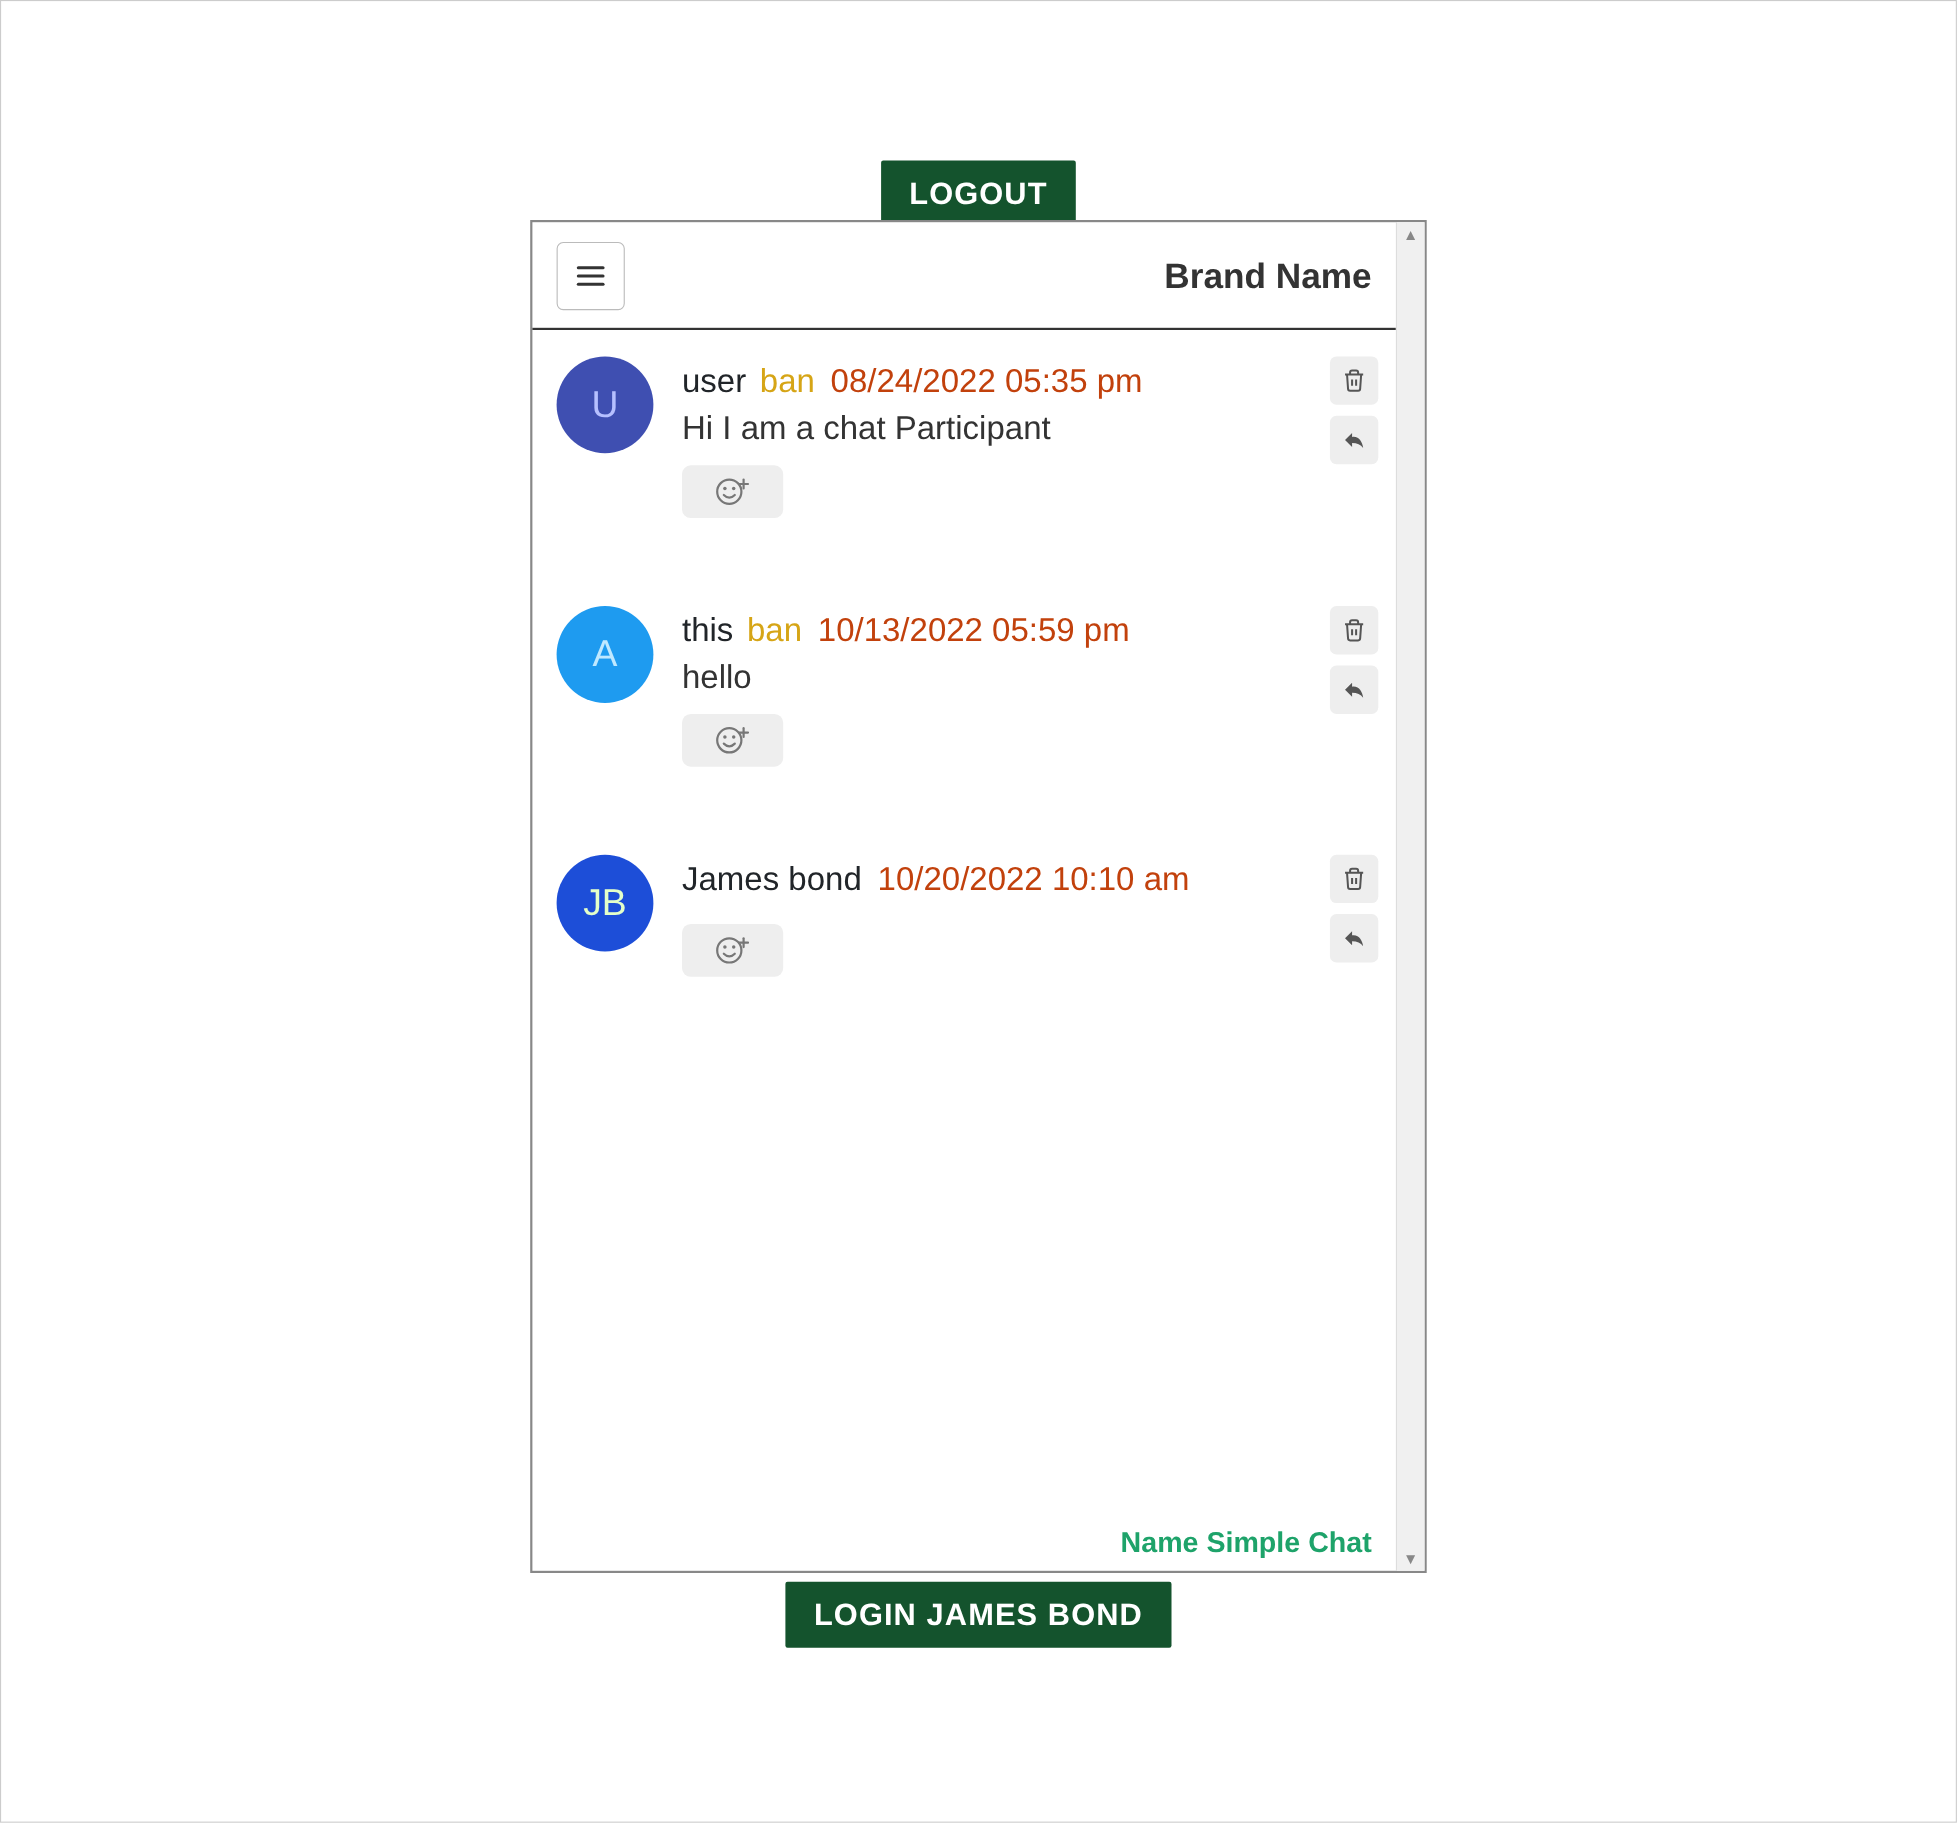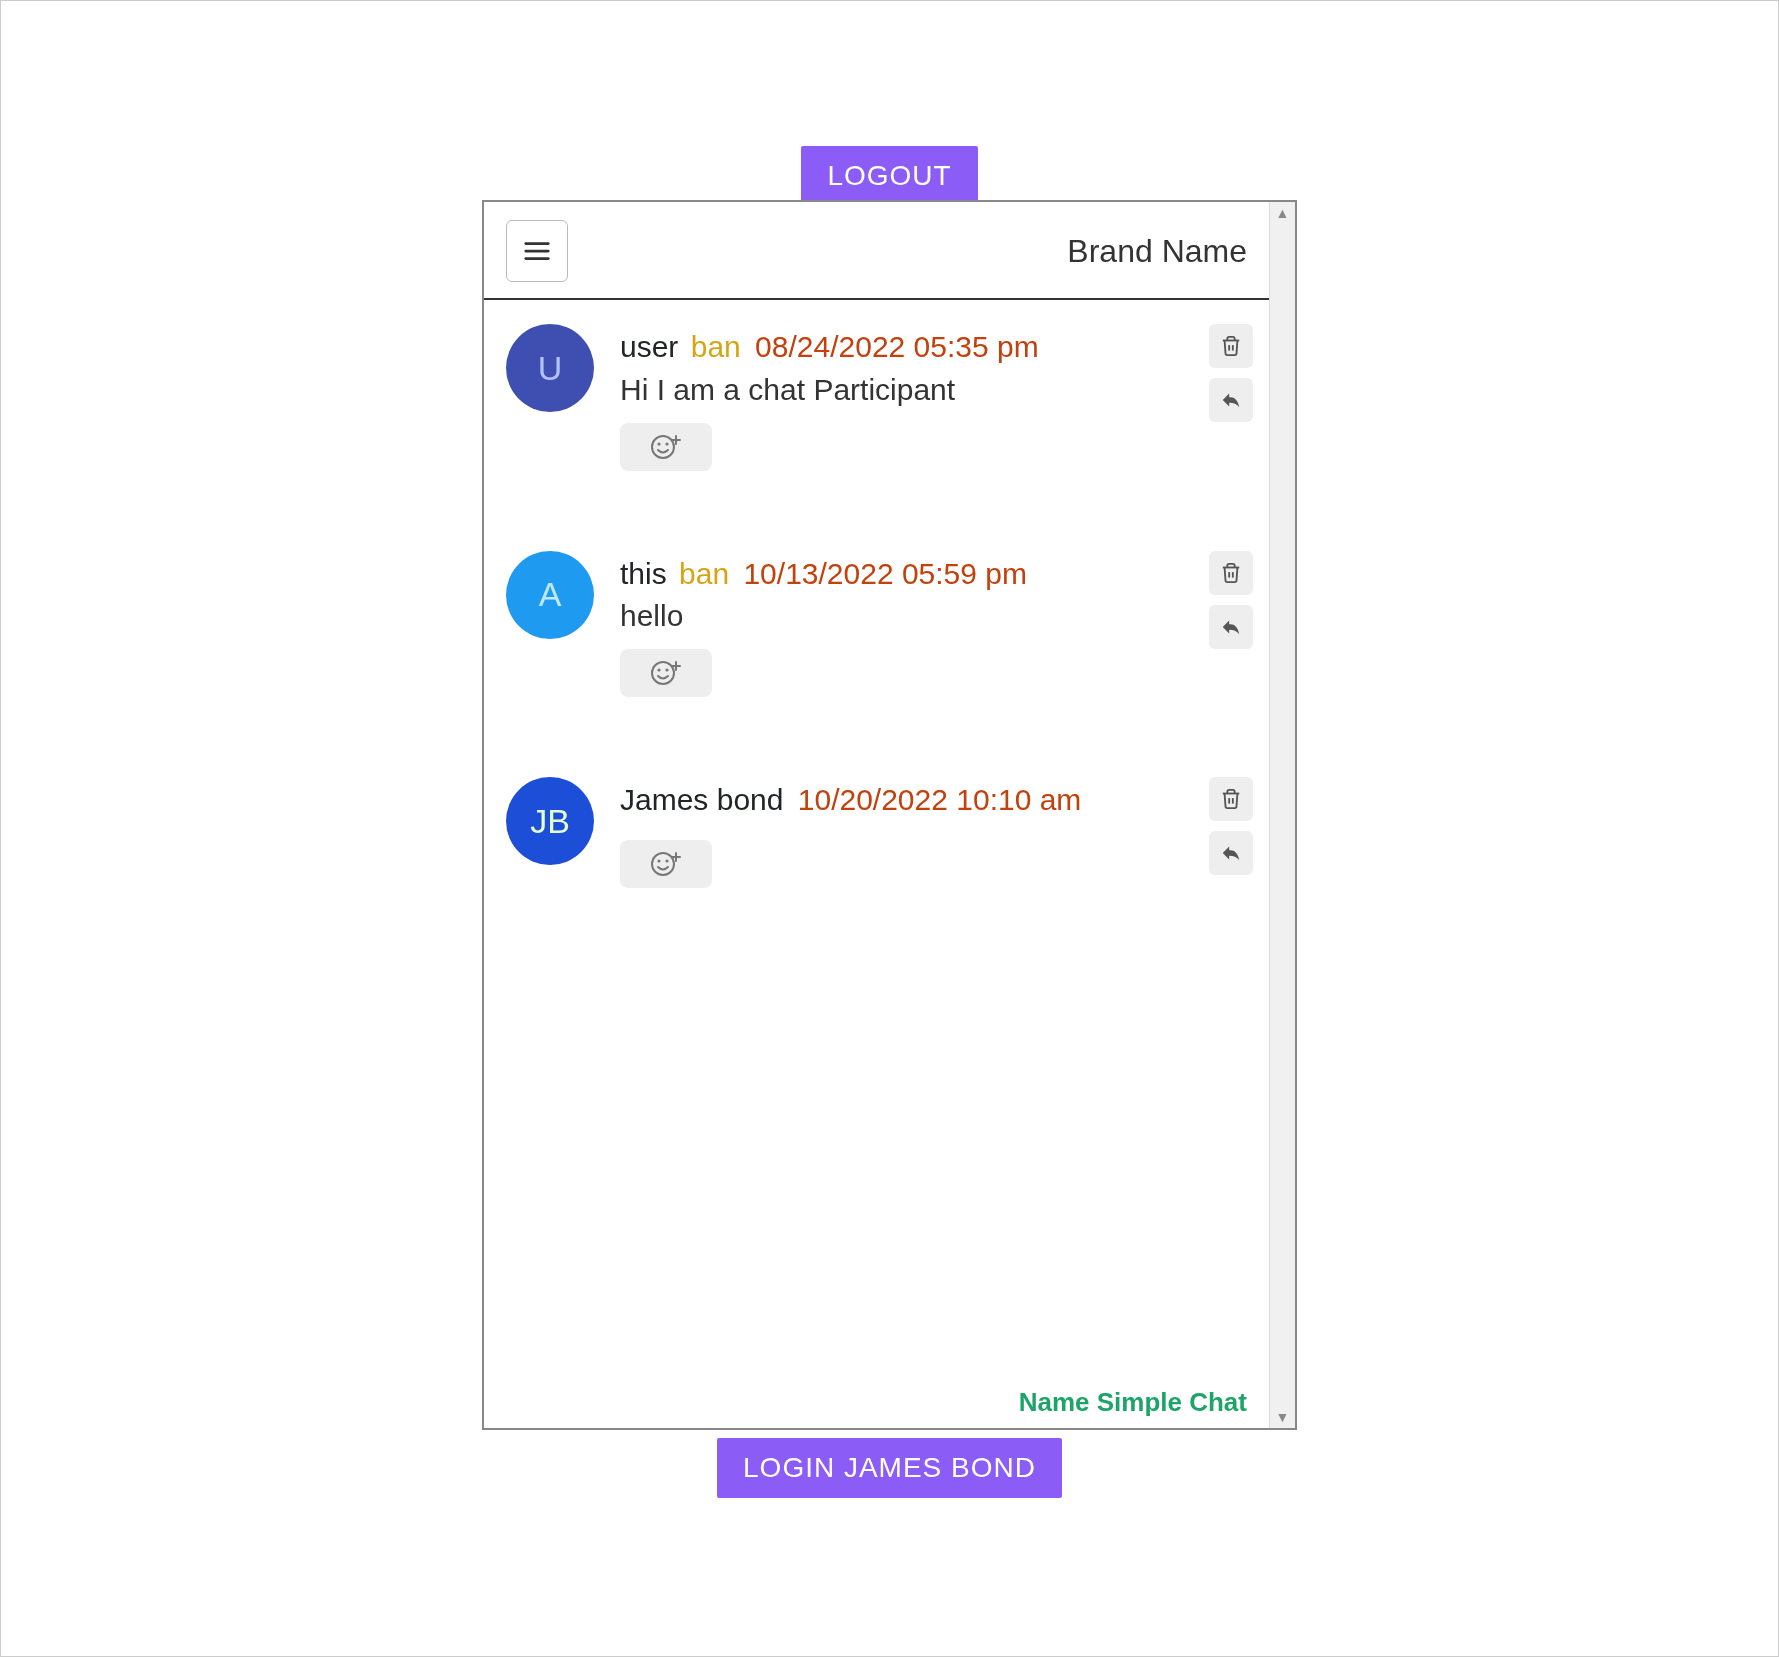--- a/index.html
+++ b/index.html
@@ -16,25 +16,25 @@
     border: 1px solid #ccc;
     padding-top: 145px;
   }
   .stack {
     width: 100%;
     display: flex;
     flex-direction: column;
     align-items: center;
   }
   .logout-btn, .login-btn {
-    background: #8b5cf6;
+    background: #14532d;
     color: #fff;
     border: none;
     font-size: 28px;
-    font-weight: 400;
+    font-weight: 700;
     padding: 14px 26px;
     letter-spacing: 1px;
     cursor: pointer;
     border-radius: 2px;
   }
   .chat-frame {
     margin-top: -6px;
     width: 815px;
     height: 1230px;
     border: 2px solid #888;
@@ -78,21 +78,21 @@
     border-radius: 6px;
     background: #fff;
     display: flex;
     align-items: center;
     justify-content: center;
     cursor: pointer;
   }
   .menu-btn svg { width: 30px; height: 30px; }
   .brand {
     font-size: 32px;
-    font-weight: 400;
+    font-weight: 700;
     color: #333;
   }
   .messages {
     flex: 1;
     overflow: hidden;
     padding: 24px 10px 10px 22px;
   }
   .msg {
     display: flex;
     gap: 26px;

